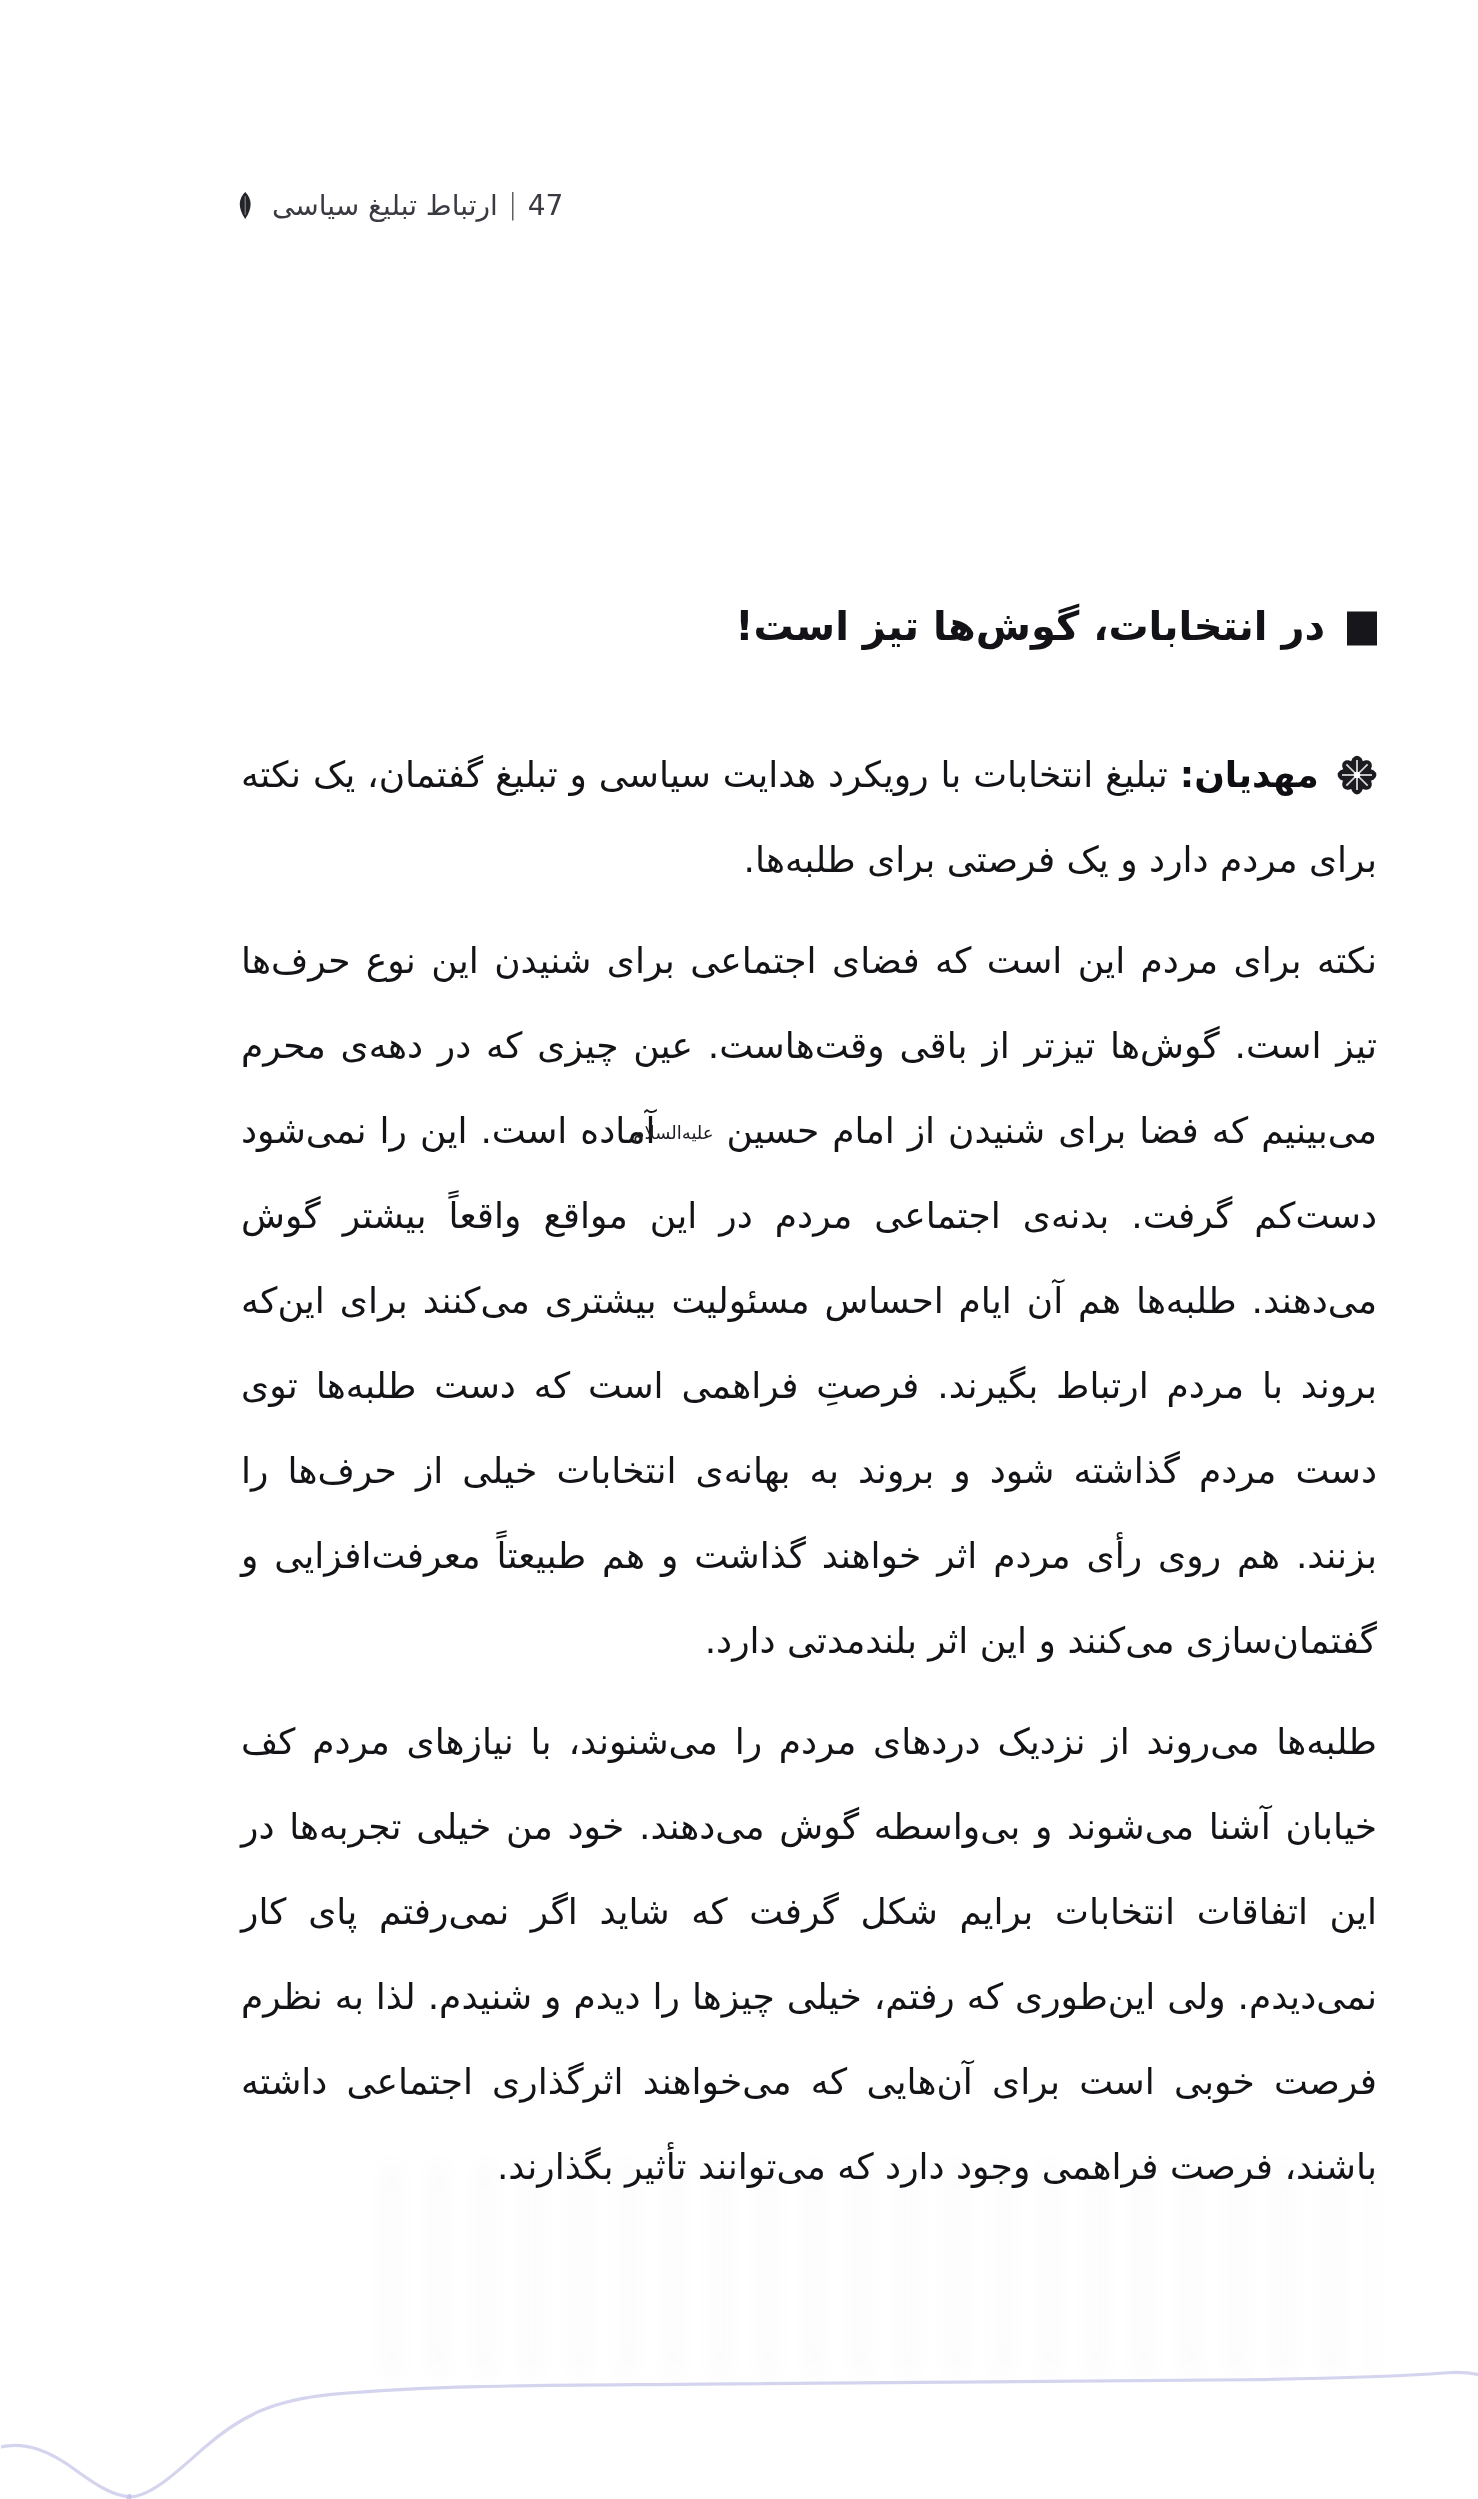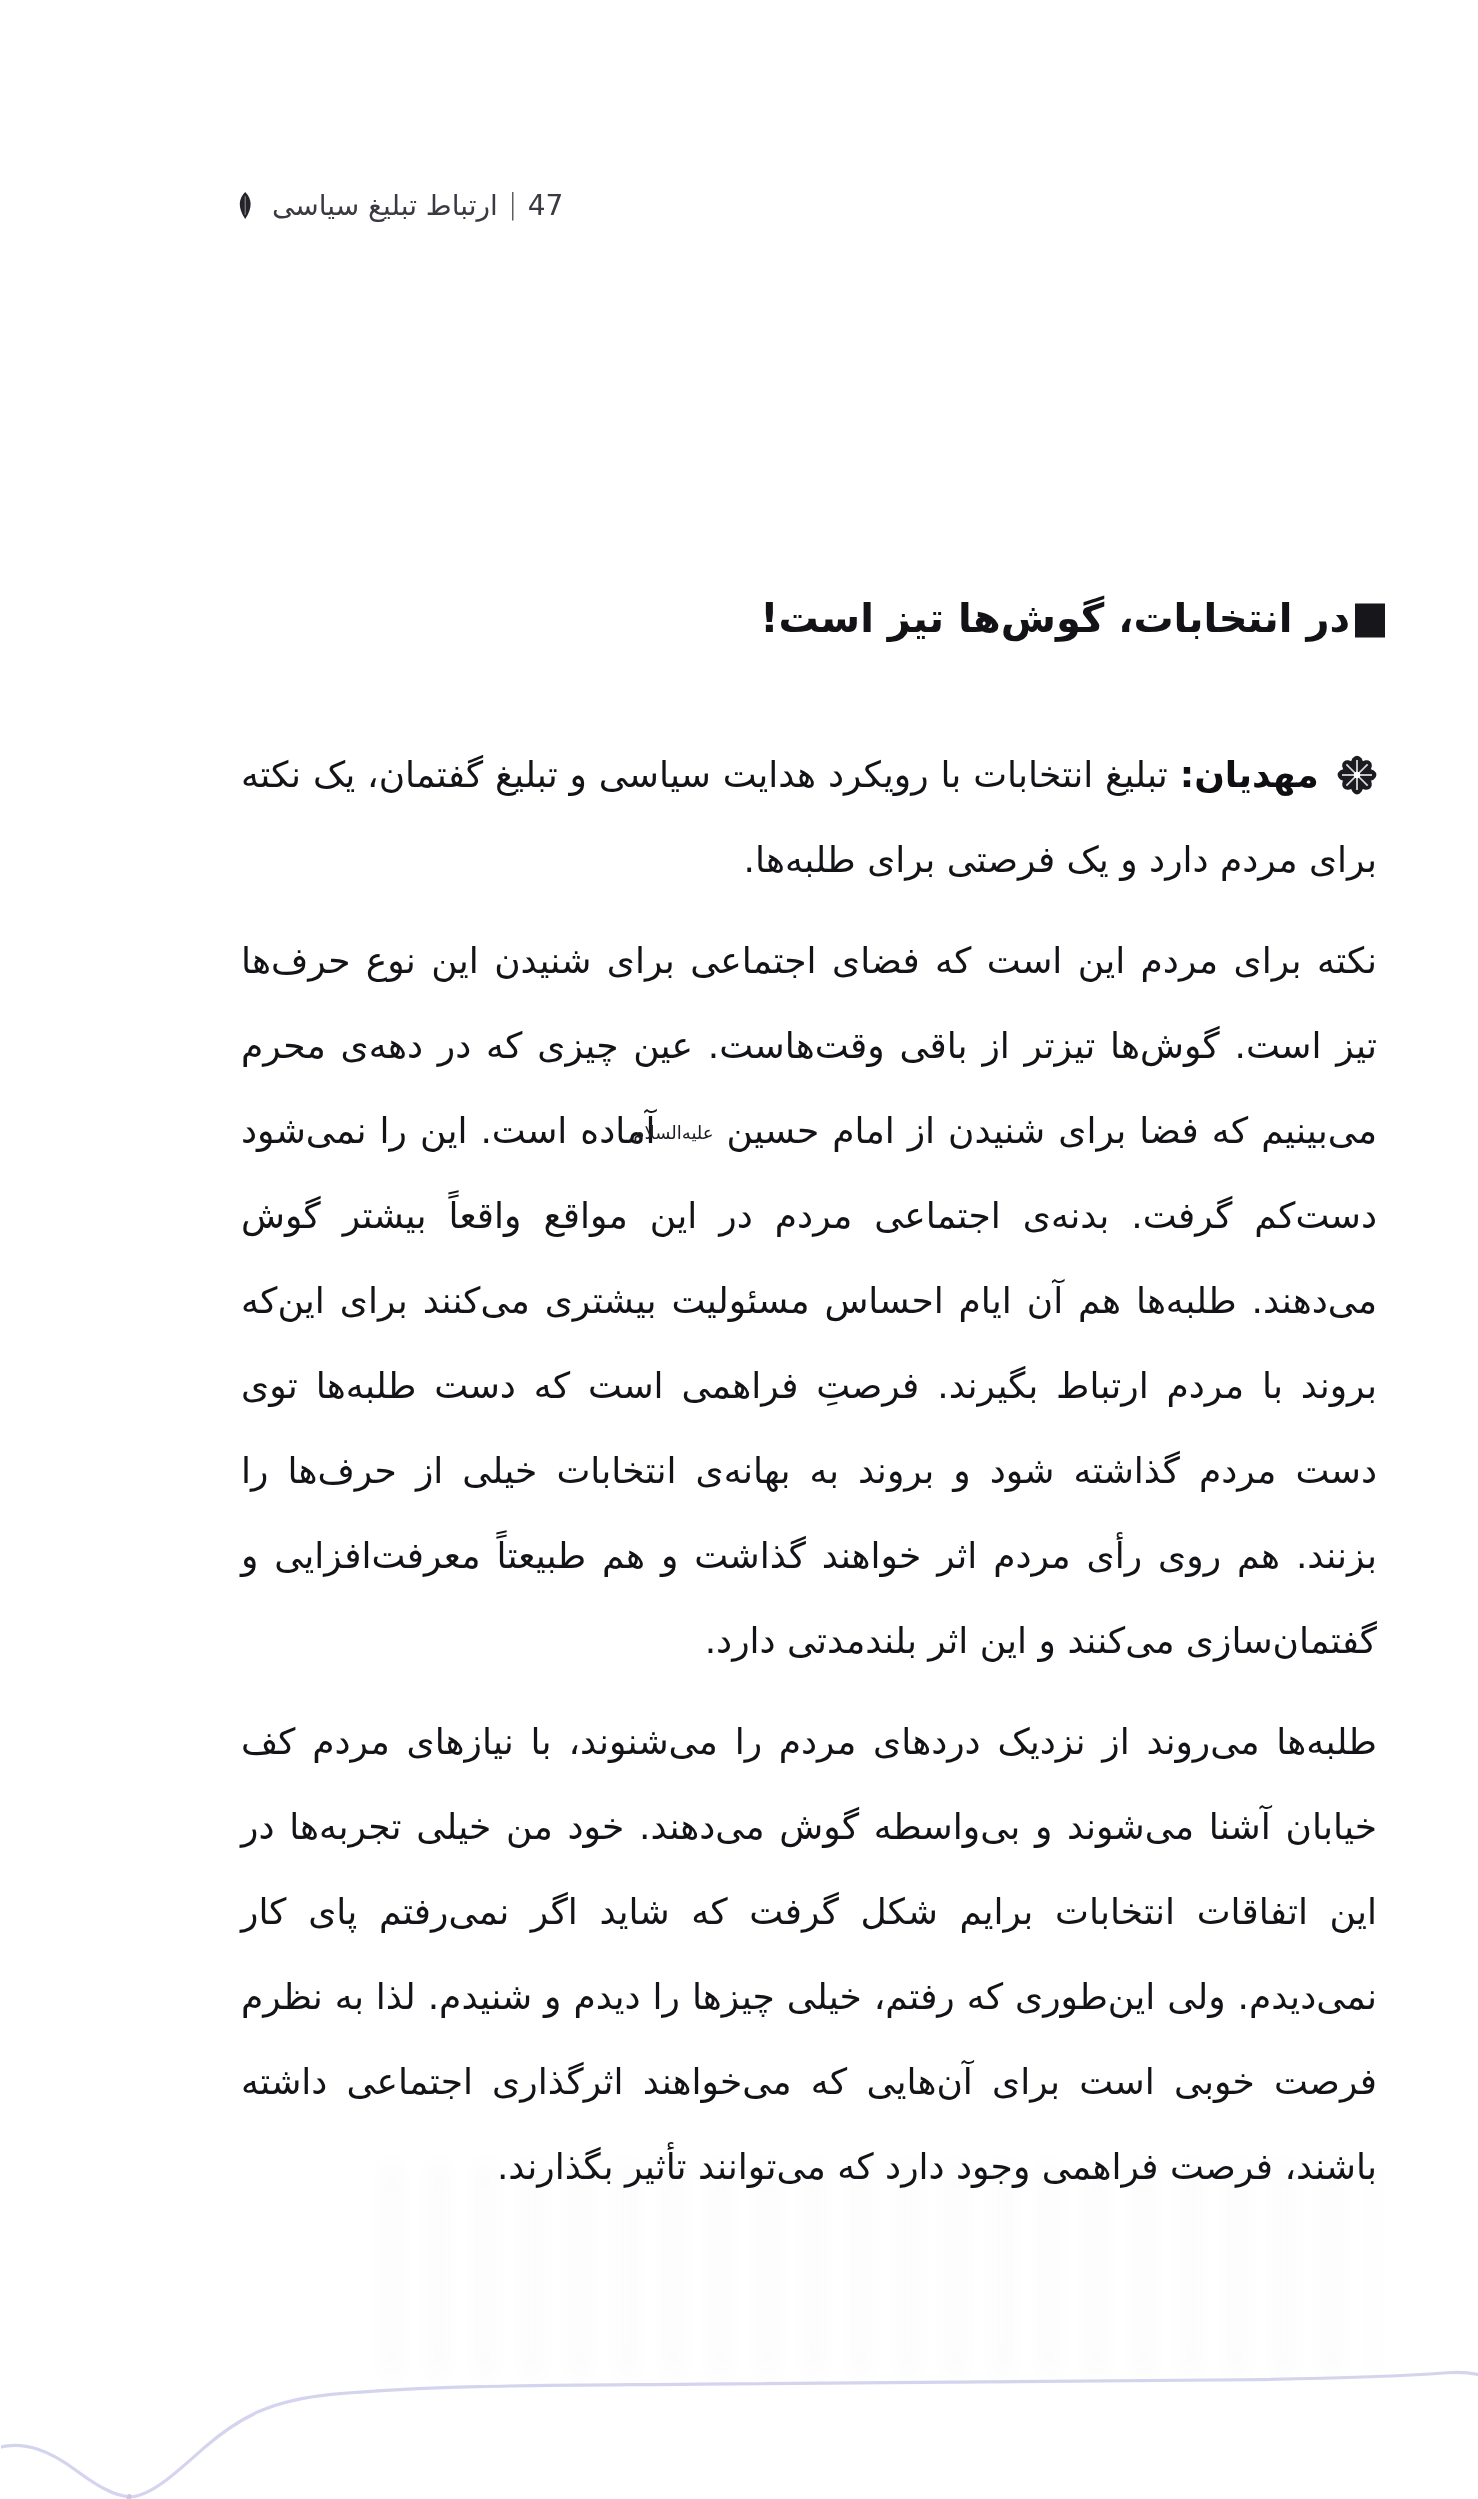--- a/index.html
+++ b/index.html
@@ -27,25 +27,25 @@
     color:#3a3a42;
     white-space:nowrap;
   }
   .running-head .sep{font-weight:300;color:#4a4a52;transform:translateY(-1.3px);}
   .leaf-svg{width:20.4px;height:29px;display:block;margin-right:6.4px;}
 
   
   .section-heading{
     position:absolute;
     top:584px;right:86px;
-    margin:8px;
+    margin:16px;
     direction:rtl;
     display:flex;
     align-items:center;
-    gap:5px;
+    gap:22px;
     font-size:40px;
     line-height:1.3;
     font-weight:800;
     color:#121217;
     white-space:nowrap;
   }
   .sq-bullet{
     width:30px;height:34px;
     background:#16161b;
     flex:0 0 auto;

